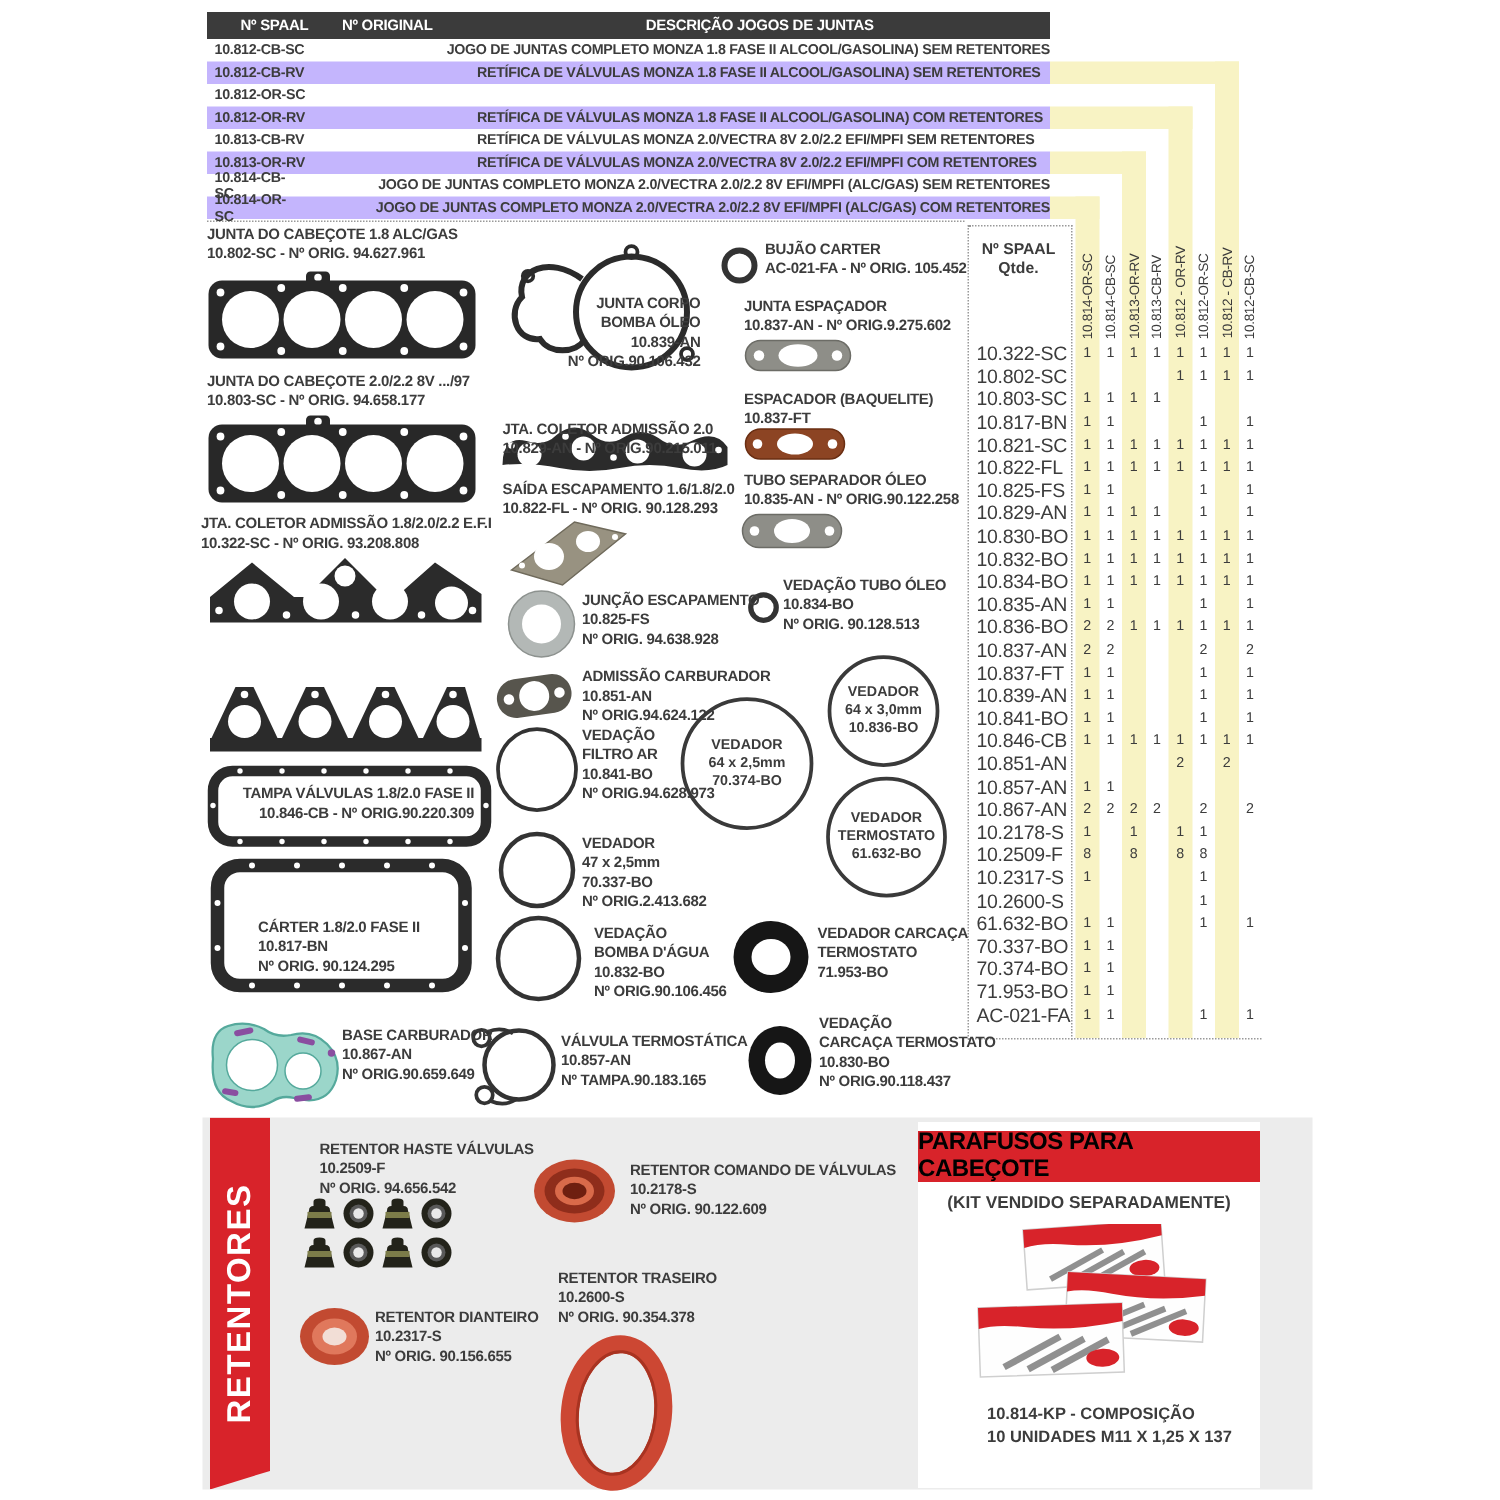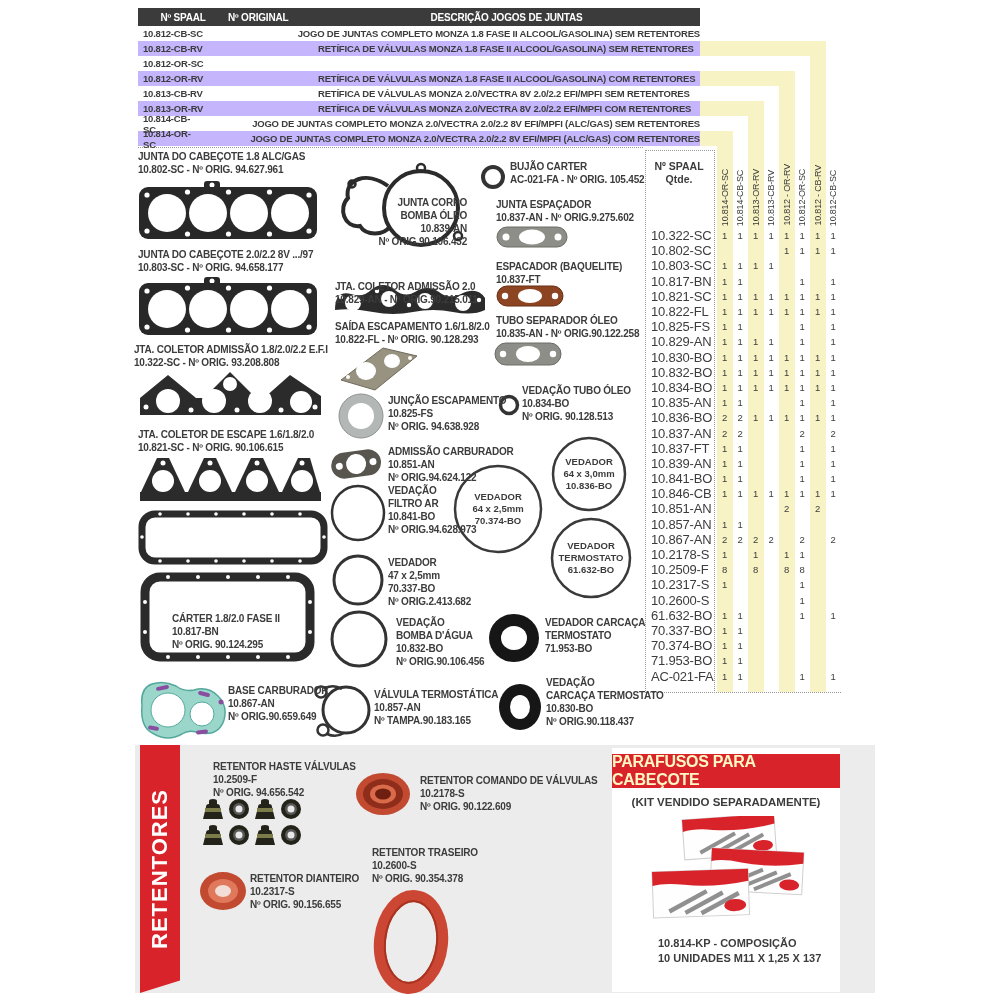--- a/index.html
+++ b/index.html
@@ -39,21 +39,21 @@
   .ptxt.center{text-align:right;white-space:normal;}
   .circle-text{position:absolute;display:flex;flex-direction:column;align-items:center;justify-content:center;
                font-size:9.5px;font-weight:bold;line-height:12px;text-align:center;z-index:3;}
   .partimg{position:absolute;z-index:2;}
   
   .bottom-bg{position:absolute;left:135px;top:745px;width:740px;height:248px;background:#ECECEC;z-index:0;}
   .banner{position:absolute;left:140px;top:745px;width:40px;height:248px;background:#D8232A;z-index:1;
           clip-path:polygon(0 0,100% 0,100% 95%,0 100%);display:flex;align-items:center;justify-content:center;}
   .banner span{transform:rotate(-90deg);color:#fff;font-size:22px;font-weight:bold;letter-spacing:1px;white-space:nowrap;}
   .card{position:absolute;left:612px;top:748px;width:228px;height:244px;background:#fff;z-index:1;}
-  .card-header{position:absolute;left:0;top:6px;width:100%;height:34px;background:#D8232A;color:#fef9c3;
+  .card-header{position:absolute;left:0;top:6px;width:100%;height:34px;background:#D8232A;color:#000000;
                display:flex;align-items:center;justify-content:center;font-size:16px;font-weight:bold;letter-spacing:-0.3px;}
   .card-sub{position:absolute;left:0;top:48px;width:100%;text-align:center;font-size:11.5px;font-weight:bold;}
   .card-caption{position:absolute;left:46px;top:188px;font-size:11px;font-weight:bold;line-height:15px;white-space:nowrap;}
 </style>
 </head>
 <body>
 
 <div class="page">
 
   <div class="band" style="left:700px;top:41px;width:125.5px;height:15px;"></div>
@@ -593,24 +593,20 @@
         <circle cx="163" cy="34" r="11"></circle>
         <circle cx="92" cy="16" r="7"></circle>
     <circle cx="8" cy="39" r="2.5"></circle>
         <circle cx="53" cy="42" r="2.5"></circle>
         <circle cx="99" cy="42" r="2.5"></circle>
         <circle cx="143" cy="42" r="2.5"></circle>
         <circle cx="177" cy="39" r="2.5"></circle>
       </g>
   </svg>
 
-  <div class="ptxt" style="left:138px;top:428px;">
-      <div>JTA. COLETOR DE ESCAPE 1.6/1.8/2.0</div>
-      <div>10.821-SC - Nº ORIG. 90.106.615</div>
-    </div>
   <svg class="partimg" style="left:138px;top:452px;" width="185" height="52" viewBox="0 0 185 52">
     <rect x="2" y="40" width="181" height="9" fill="#2b2b2b"></rect>
     <g fill="#2b2b2b">
       <path d="M3,40 L19,6 L31,6 L47,40 Z"></path>
         <path d="M50,40 L66,6 L78,6 L94,40 Z"></path>
       <path d="M97,40 L113,6 L125,6 L141,40 Z"></path>
         <path d="M144,40 L160,6 L172,6 L182,40 Z"></path>
     </g>
     <g fill="#fff">
         <circle cx="25" cy="29" r="11"></circle>
@@ -636,20 +632,24 @@
     <circle cx="22" cy="51" r="1.8"></circle>
         <circle cx="50" cy="51" r="1.8"></circle>
         <circle cx="78" cy="51" r="1.8"></circle>
         <circle cx="106" cy="51" r="1.8"></circle>
         <circle cx="134" cy="51" r="1.8"></circle>
         <circle cx="162" cy="51" r="1.8"></circle>
     <circle cx="4" cy="27" r="1.8"></circle>
         <circle cx="186" cy="27" r="1.8"></circle>
       </g>
   </svg>
+  <div class="ptxt center" style="left:150px;top:523px;width:166px;">
+      <div>TAMPA VÁLVULAS 1.8/2.0 FASE II</div>
+      <div>10.846-CB - Nº ORIG.90.220.309</div>
+    </div>
 
   <svg class="partimg" style="left:140px;top:572px;" width="175" height="90" viewBox="0 0 175 90">
     <rect x="5" y="5" width="165" height="80" rx="15" fill="none" stroke="#2b2b2b" stroke-width="9"></rect>
     <g fill="#fff">
         <circle cx="28" cy="5" r="2"></circle>
         <circle cx="58" cy="5" r="2"></circle>
         <circle cx="88" cy="5" r="2"></circle>
         <circle cx="118" cy="5" r="2"></circle>
         <circle cx="148" cy="5" r="2"></circle>
     <circle cx="28" cy="85" r="2"></circle>

